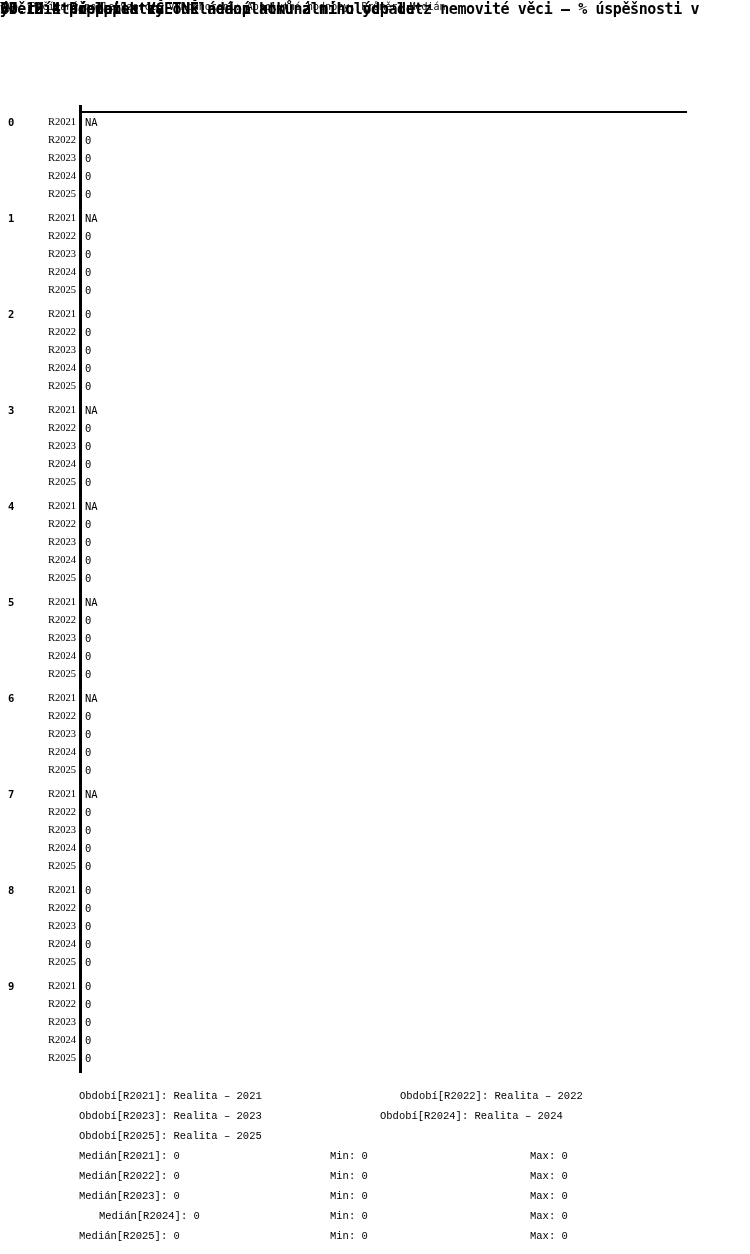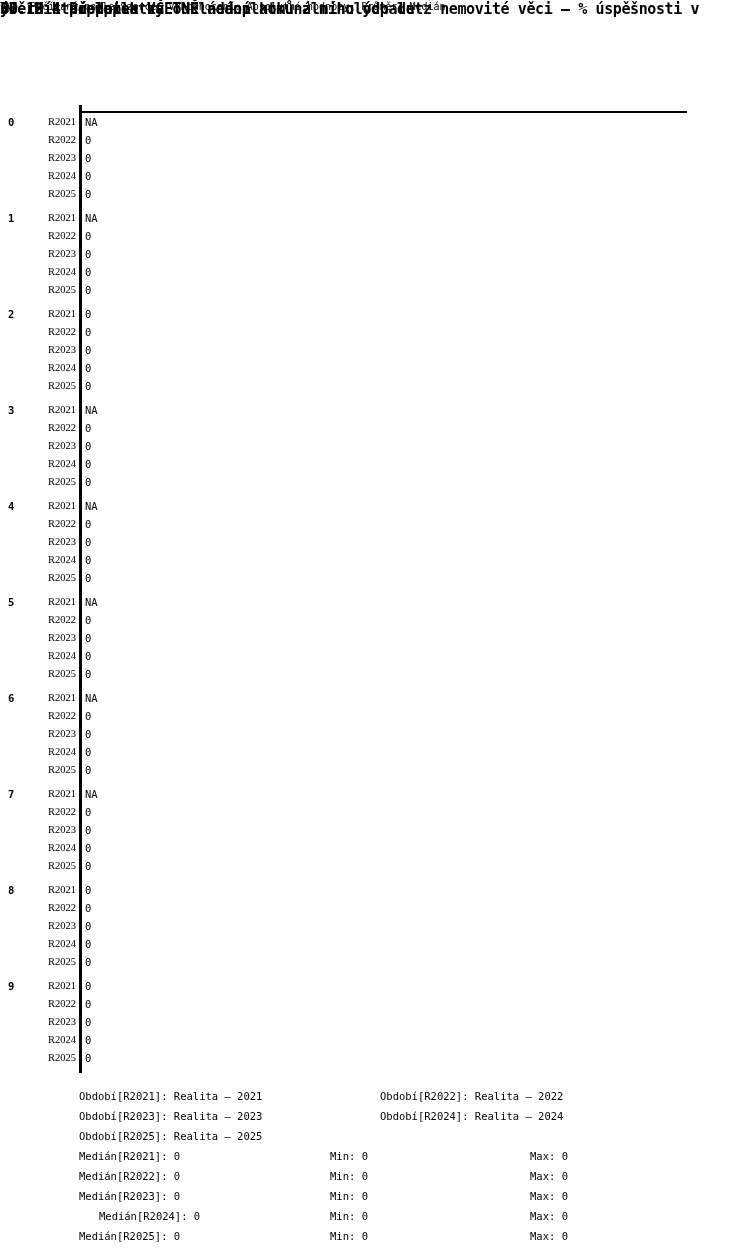--- a/index.html
+++ b/index.html
@@ -52,20 +52,21 @@
     position: absolute;
     font-size: 10.5px;
     line-height: 18px;
     white-space: pre;
   }
   .legend-item {
     position: absolute;
     font-size: 10.5px;
     line-height: 13px;
     white-space: pre;
+    font-family: Liberation Mono, monospace;
   }
 </style>
 </head>
 <body>
 
 <div id="page">
   <div class="abs title-line" style="left:0; top:1;">60. Místní poplatky</div>
   <div class="abs title-line" style="left:0; top:23;">37.12.4 Poplatek za odkládání komunálního odpadu z nemovité věci – % úspěšnosti v</div>
   <div class="abs meta-line" style="left:0; top:66;">Typ: Počítaný podle vzorce, Vyhodnocení: Absolutní hodnoty, Průměr: Medián</div>
   <div class="abs title-line" style="left:0; top:45;">ýběru k předpisu VČETNĚ nedoplatků z minulých let</div>
@@ -181,21 +182,21 @@
       <div class="row-value" style="left: 85px; top: 995px;">0</div>
       <div class="period-label" style="left: 39px; width: 37px; top: 1013px;">R2023</div>
       <div class="row-value" style="left: 85px; top: 1013px;">0</div>
       <div class="period-label" style="left: 39px; width: 37px; top: 1031px;">R2024</div>
       <div class="row-value" style="left: 85px; top: 1031px;">0</div>
       <div class="period-label" style="left: 39px; width: 37px; top: 1049px;">R2025</div>
       <div class="row-value" style="left: 85px; top: 1049px;">0</div>
     </div>
   <div id="legend">
       <div class="legend-item" style="left: 79px; top: 1090px;"><span>Období[R2021]:</span> <span>Realita – 2021</span></div>
-      <div class="legend-item" style="left: 380px; top: 1090px;"><span>Období[R2022]:</span> <span>Realita – 2022</span></div>
+      <div class="legend-item" style="left: 400px; top: 1090px;"><span>Období[R2022]:</span> <span>Realita – 2022</span></div>
       <div class="legend-item" style="left: 79px; top: 1110px;"><span>Období[R2023]:</span> <span>Realita – 2023</span></div>
       <div class="legend-item" style="left: 380px; top: 1110px;"><span>Období[R2024]:</span> <span>Realita – 2024</span></div>
       <div class="legend-item" style="left: 79px; top: 1130px;"><span>Období[R2025]:</span> <span>Realita – 2025</span></div>
       <div class="legend-item" style="left: 79px; top: 1150px;"><span>Medián[R2021]:</span> <span>0</span></div>
       <div class="legend-item" style="left: 330px; top: 1150px;"><span>Min:</span> <span>0</span></div>
       <div class="legend-item" style="left: 530px; top: 1150px;"><span>Max:</span> <span>0</span></div>
       <div class="legend-item" style="left: 79px; top: 1170px;"><span>Medián[R2022]:</span> <span>0</span></div>
       <div class="legend-item" style="left: 330px; top: 1170px;"><span>Min:</span> <span>0</span></div>
       <div class="legend-item" style="left: 530px; top: 1170px;"><span>Max:</span> <span>0</span></div>
       <div class="legend-item" style="left: 79px; top: 1190px;"><span>Medián[R2023]:</span> <span>0</span></div>

